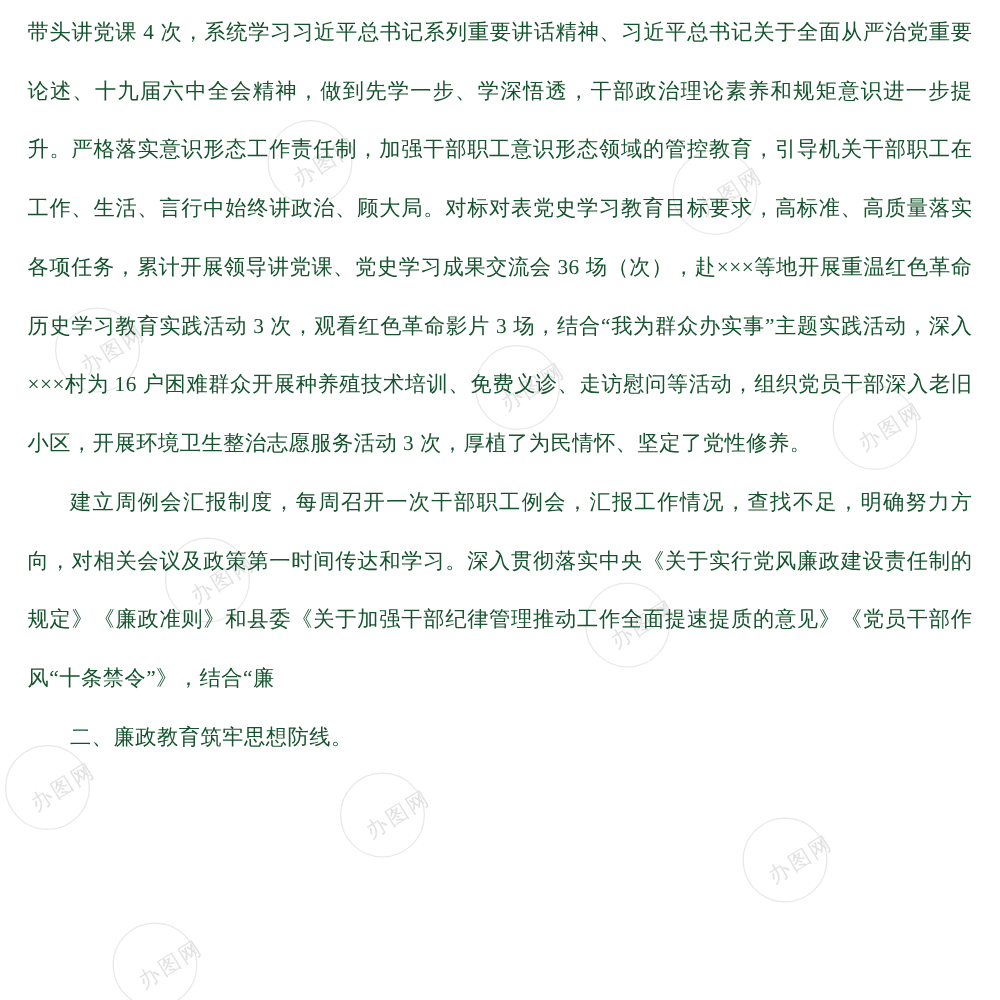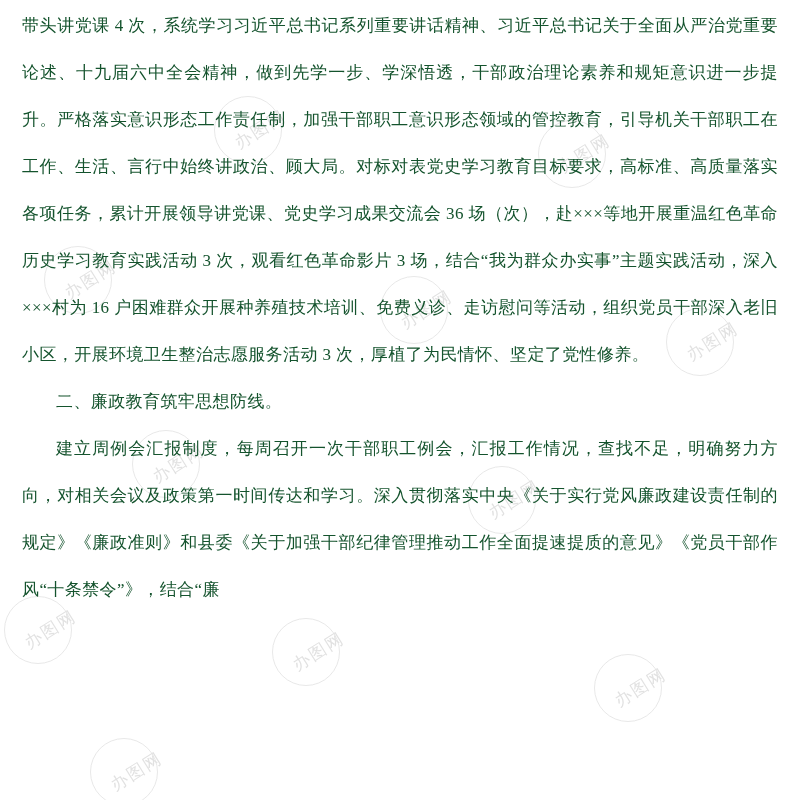--- a/index.html
+++ b/index.html
@@ -96,17 +96,17 @@
       <div class="wm" style="left: 150px; top: 452px; font-size: 17px; transform: rotate(-32deg); color: rgb(216, 216, 216);">办图网</div>
       <div class="wm" style="left: 486px; top: 488px; font-size: 17px; transform: rotate(-32deg); color: rgb(216, 216, 216);">办图网</div>
       <div class="wm" style="left: 22px; top: 618px; font-size: 17px; transform: rotate(-32deg); color: rgb(216, 216, 216);">办图网</div>
       <div class="wm" style="left: 290px; top: 640px; font-size: 17px; transform: rotate(-32deg); color: rgb(216, 216, 216);">办图网</div>
       <div class="wm" style="left: 612px; top: 676px; font-size: 17px; transform: rotate(-32deg); color: rgb(216, 216, 216);">办图网</div>
       <div class="wm" style="left: 108px; top: 760px; font-size: 17px; transform: rotate(-32deg); color: rgb(216, 216, 216);">办图网</div>
     </div>
 
   <div class="doc-body">
     <p class="para">带头讲党课 4 次，系统学习习近平总书记系列重要讲话精神、习近平总书记关于全面从严治党重要论述、十九届六中全会精神，做到先学一步、学深悟透，干部政治理论素养和规矩意识进一步提升。严格落实意识形态工作责任制，加强干部职工意识形态领域的管控教育，引导机关干部职工在工作、生活、言行中始终讲政治、顾大局。对标对表党史学习教育目标要求，高标准、高质量落实各项任务，累计开展领导讲党课、党史学习成果交流会 36 场（次），赴×××等地开展重温红色革命历史学习教育实践活动 3 次，观看红色革命影片 3 场，结合“我为群众办实事”主题实践活动，深入×××村为 16 户困难群众开展种养殖技术培训、免费义诊、走访慰问等活动，组织党员干部深入老旧小区，开展环境卫生整治志愿服务活动 3 次，厚植了为民情怀、坚定了党性修养。</p>
+    <p class="para indent clipped-bottom">建立周例会汇报制度，每周召开一次干部职工例会，汇报工作情况，查找不足，明确努力方向，对相关会议及政策第一时间传达和学习。深入贯彻落实中央《关于实行党风廉政建设责任制的规定》《廉政准则》和县委《关于加强干部纪律管理推动工作全面提速提质的意见》《党员干部作风“十条禁令”》，结合“廉</p>
     <p class="para heading">二、廉政教育筑牢思想防线。</p>
-    <p class="para indent clipped-bottom">建立周例会汇报制度，每周召开一次干部职工例会，汇报工作情况，查找不足，明确努力方向，对相关会议及政策第一时间传达和学习。深入贯彻落实中央《关于实行党风廉政建设责任制的规定》《廉政准则》和县委《关于加强干部纪律管理推动工作全面提速提质的意见》《党员干部作风“十条禁令”》，结合“廉</p>
   </div>
 
 </div>
 
 </body></html>

